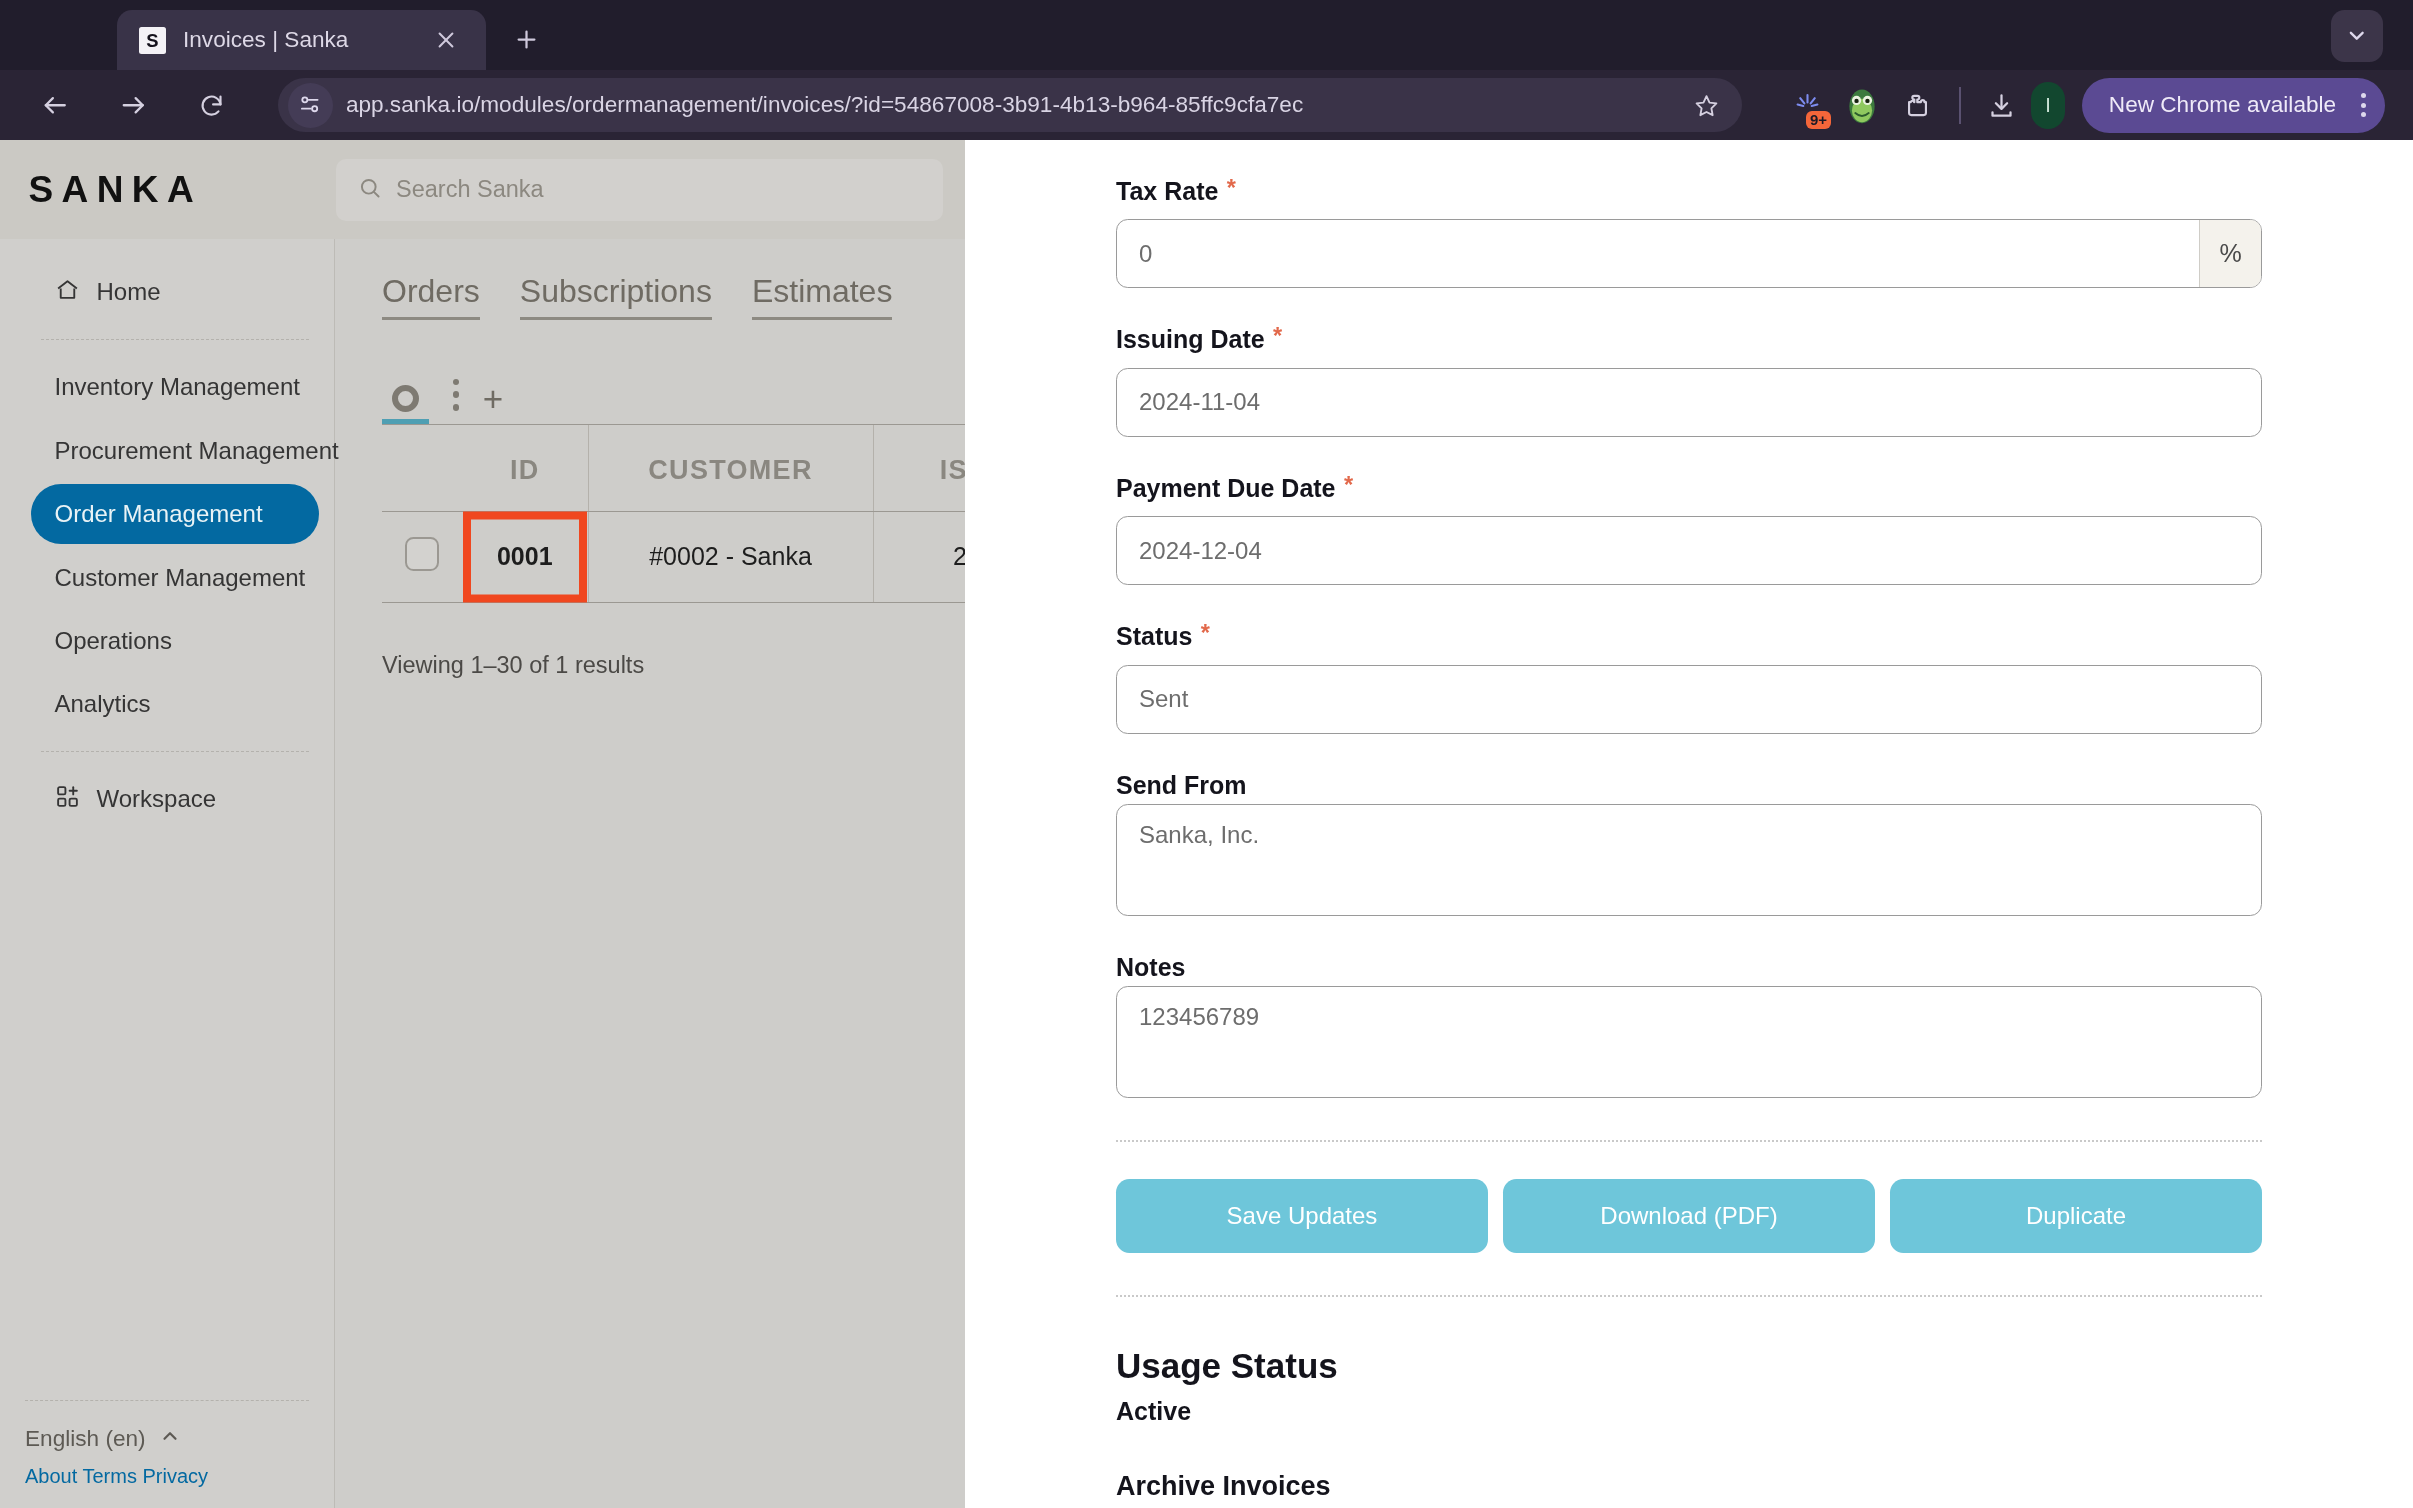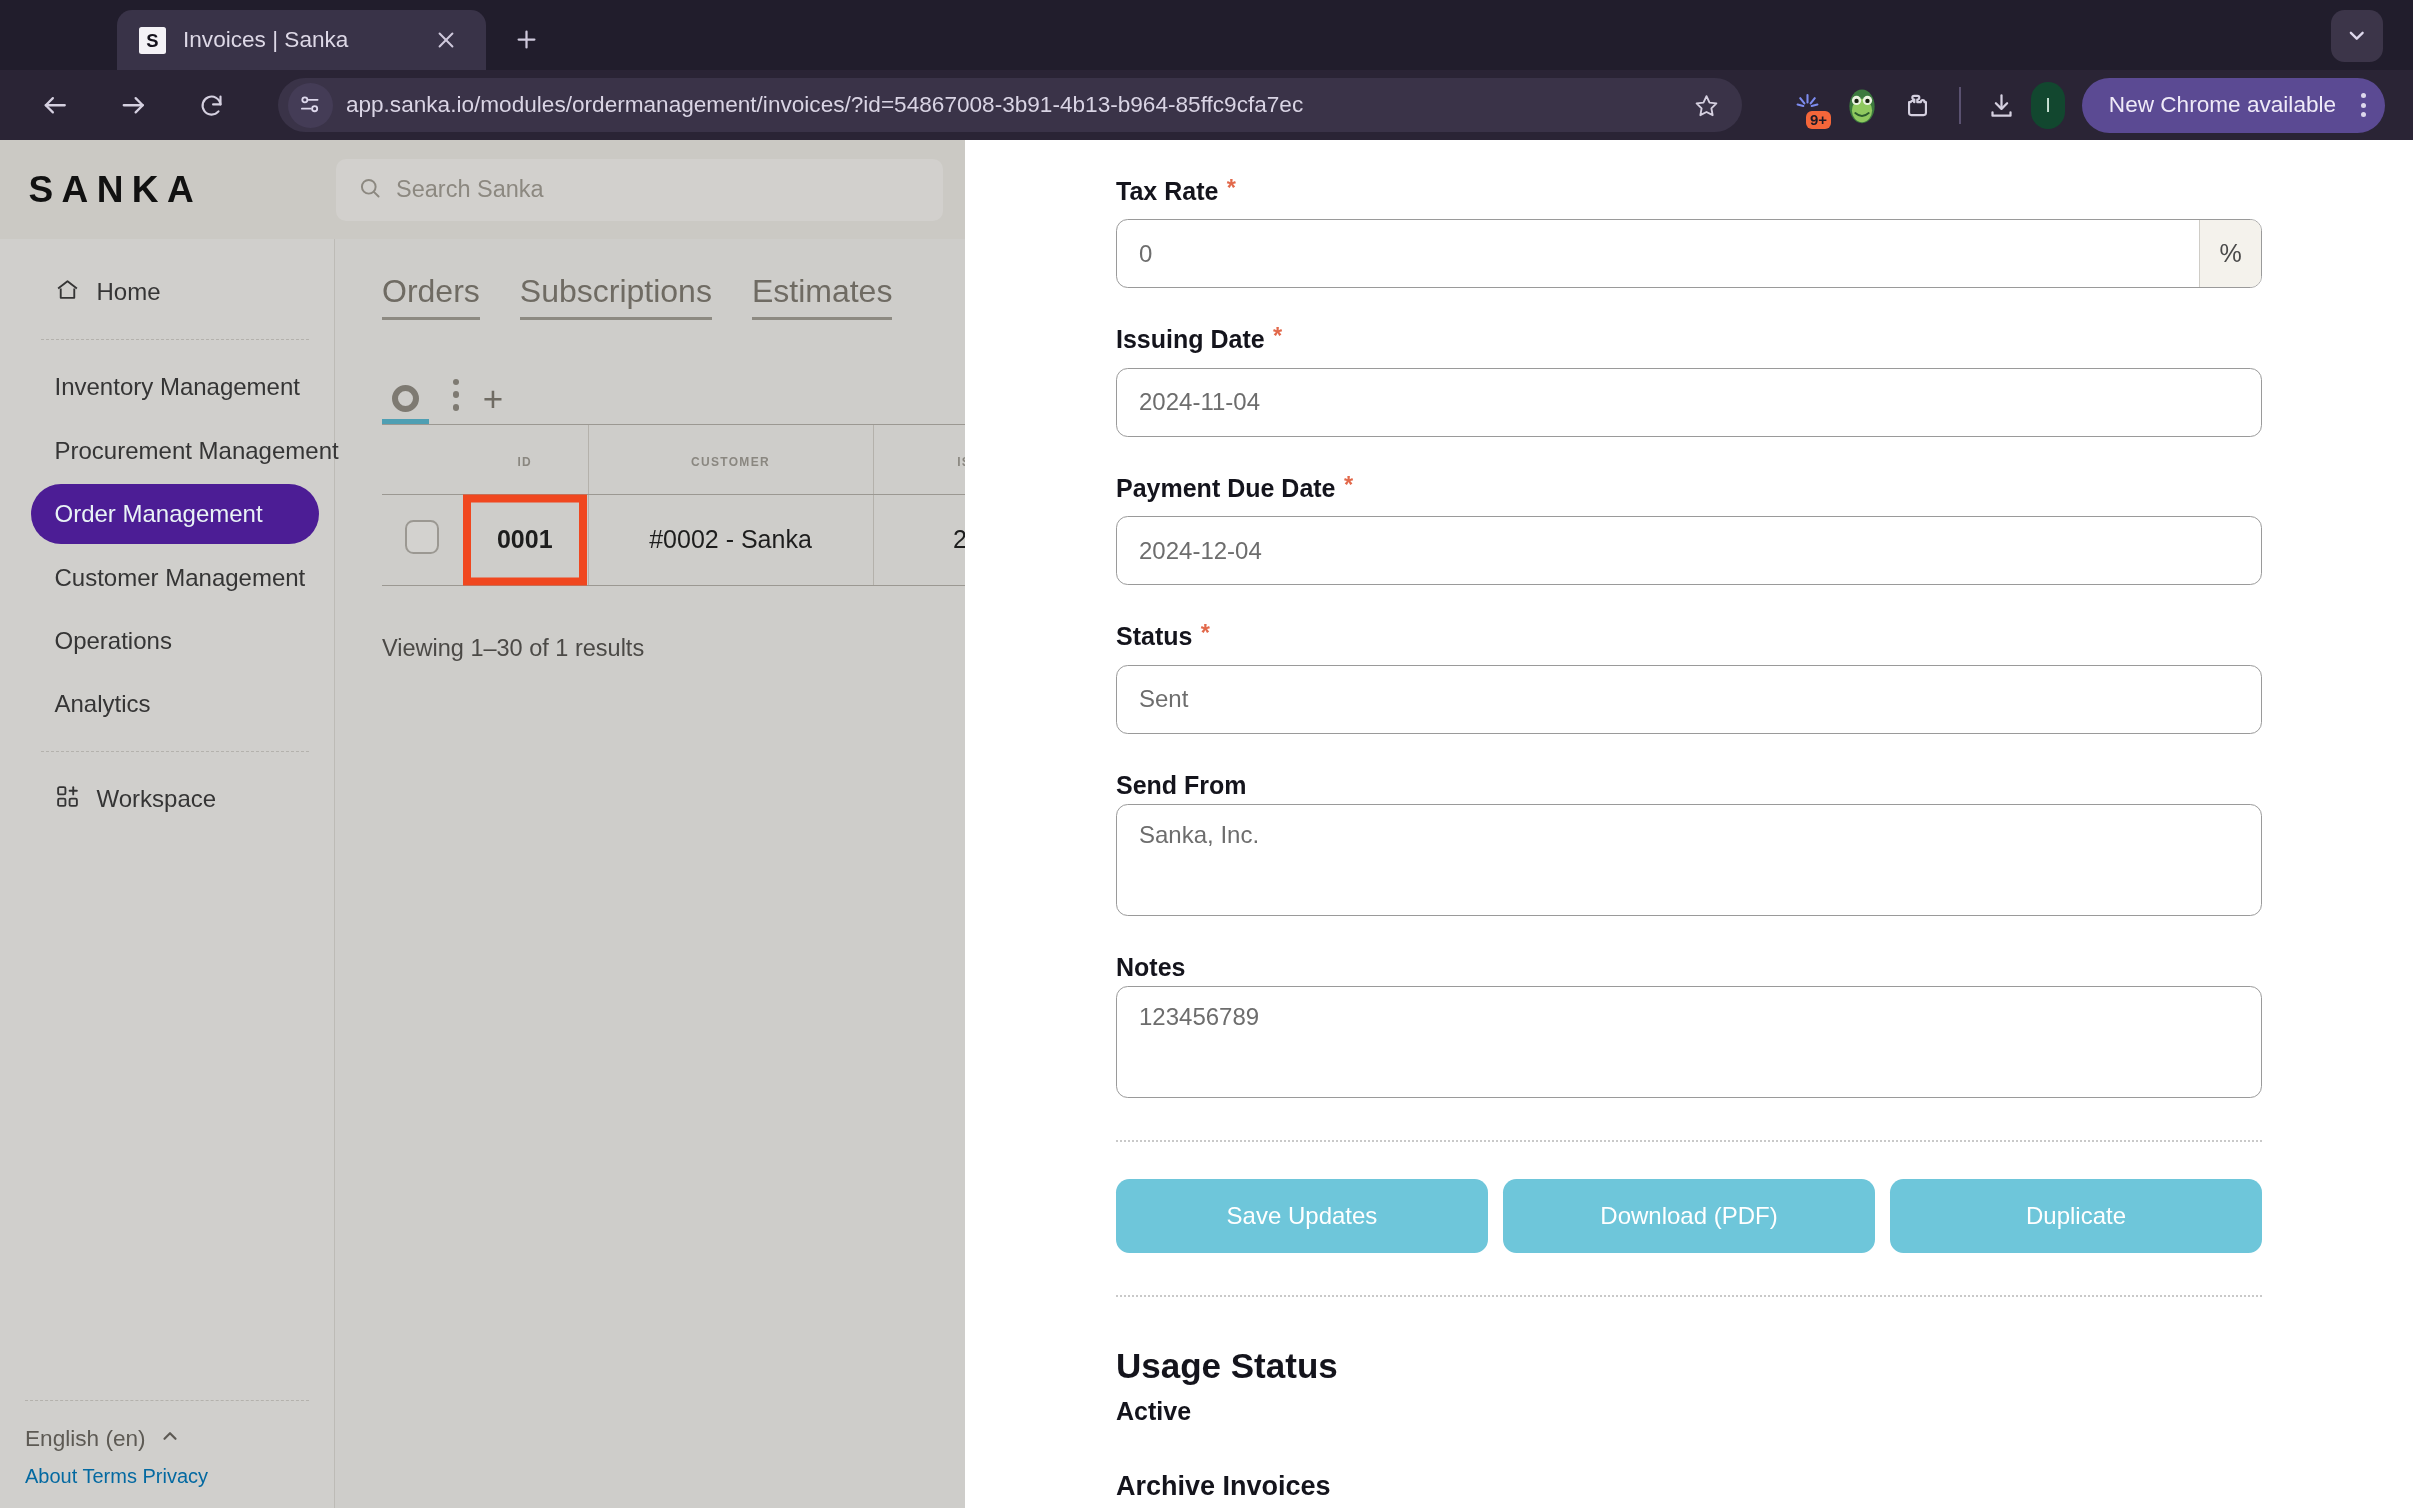--- a/index.html
+++ b/index.html
@@ -124,21 +124,21 @@
     width: 335px; flex: none; background: #d0cfcc; height: 100%;
     border-right: 1.7px solid #bdbbb6; position: relative;
     display: flex; flex-direction: column;
   }
   .side-top { padding: 20px 0 0 16px; }
   .side-item {
     height: 60px; display: flex; align-items: center; gap: 17px;
     padding: 0 23.5px; margin: 3.4px 15px; border-radius: 30px;
     color: #353535; font-size: 24px; white-space: nowrap;
   }
-  .side-item.active { background: #4c1d95; color: #e9f3f6; }
+  .side-item.active { background: #0369a1; color: #e9f3f6; }
   .side-sep { height: 0; border-top: 1.7px dashed #b4b2ad; margin: 17px 25px; }
   .side-footer { margin-top: auto; padding-bottom: 20px; }
   .lang-row {
     display: flex; align-items: center; gap: 13.4px; padding: 0 25px;
     color: #5d5a54; font-size: 22.6px; height: 42px;
   }
   .legal-row { padding: 5px 25px 0; color: #0369a1; font-size: 20px; }
 
   #content { flex: 1; padding: 34px 0 0 47px; min-width: 0; }
   .tabs { display: flex; gap: 40px; align-items: flex-end; }
@@ -157,21 +157,21 @@
   .ring {
     width: 27px; height: 27px; border-radius: 50%;
     border: 6.7px solid #7e7a72;
   }
   .vb-kebab { display:flex; flex-direction:column; gap:5.9px; padding-bottom: 13.4px; }
   .vb-kebab i { width: 6.7px; height: 6.7px; border-radius: 50%; background: #7e7a72; display:block; }
   .vb-plus { color: #6f6b63; font-size: 35px; font-weight: 300; line-height: 1; padding-bottom: 8.4px;}
 
   table.grid { width: 100%; border-collapse: collapse; table-layout: fixed; }
   table.grid th {
-    font-size: 12px; color: #8a8780; font-weight: bold; letter-spacing: 1.3px;
+    font-size: 27px; color: #8a8780; font-weight: bold; letter-spacing: 1.3px;
     text-align: center; padding: 30px 0 25px; border-bottom: 1.7px solid #9b9892;
   }
   table.grid td {
     font-size: 25px; color: #1d1d1d; text-align: center;
     padding: 25px 0; border-bottom: 1.7px solid #9b9892;
   }
   th.c-check, td.c-check { width: 80px; }
   th.c-id, td.c-id { width: 126px; border-right: 1.7px solid #b4b1ab; }
   th.c-cust, td.c-cust { width: 285px; border-right: 1.7px solid #b4b1ab; }
   th.c-iss, td.c-iss { width: 201px; }

